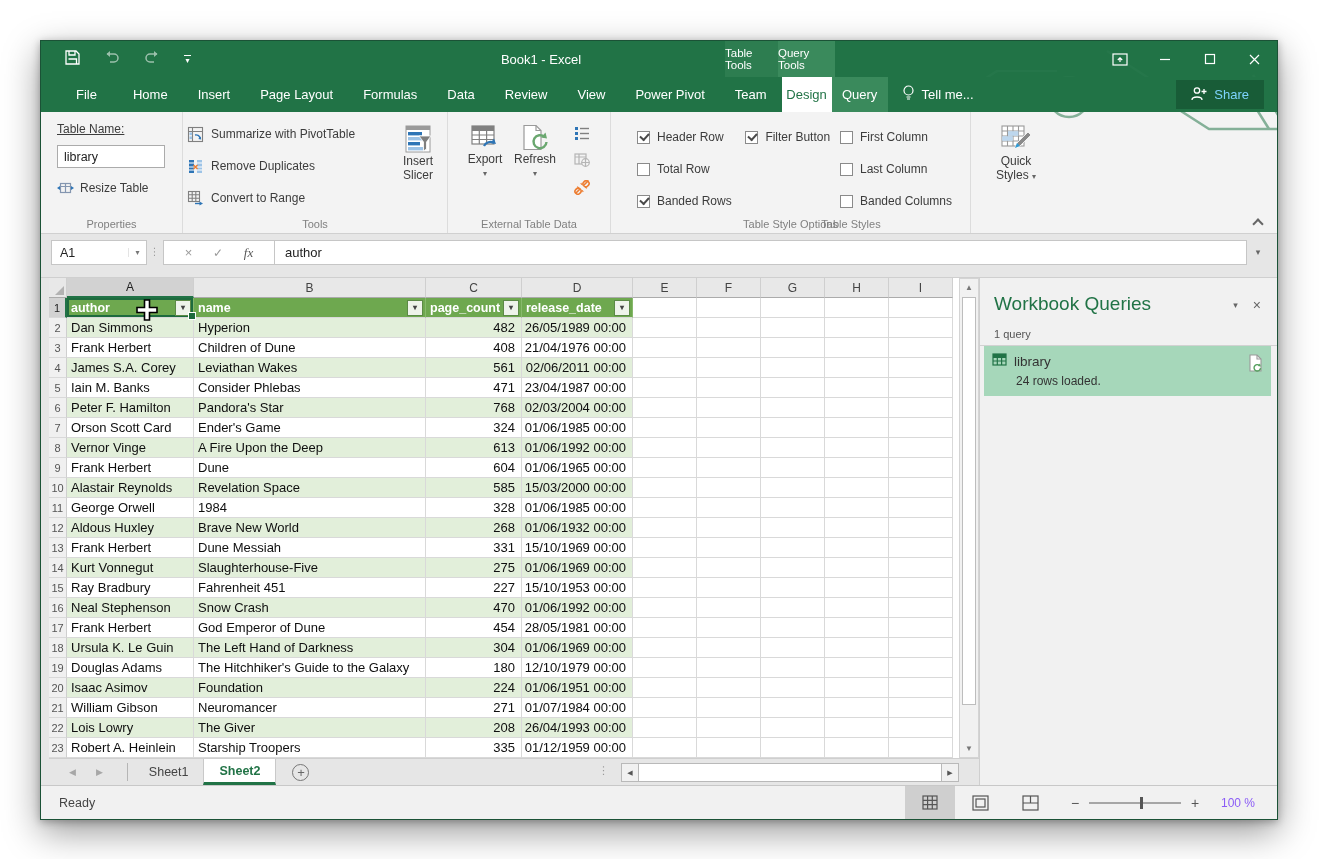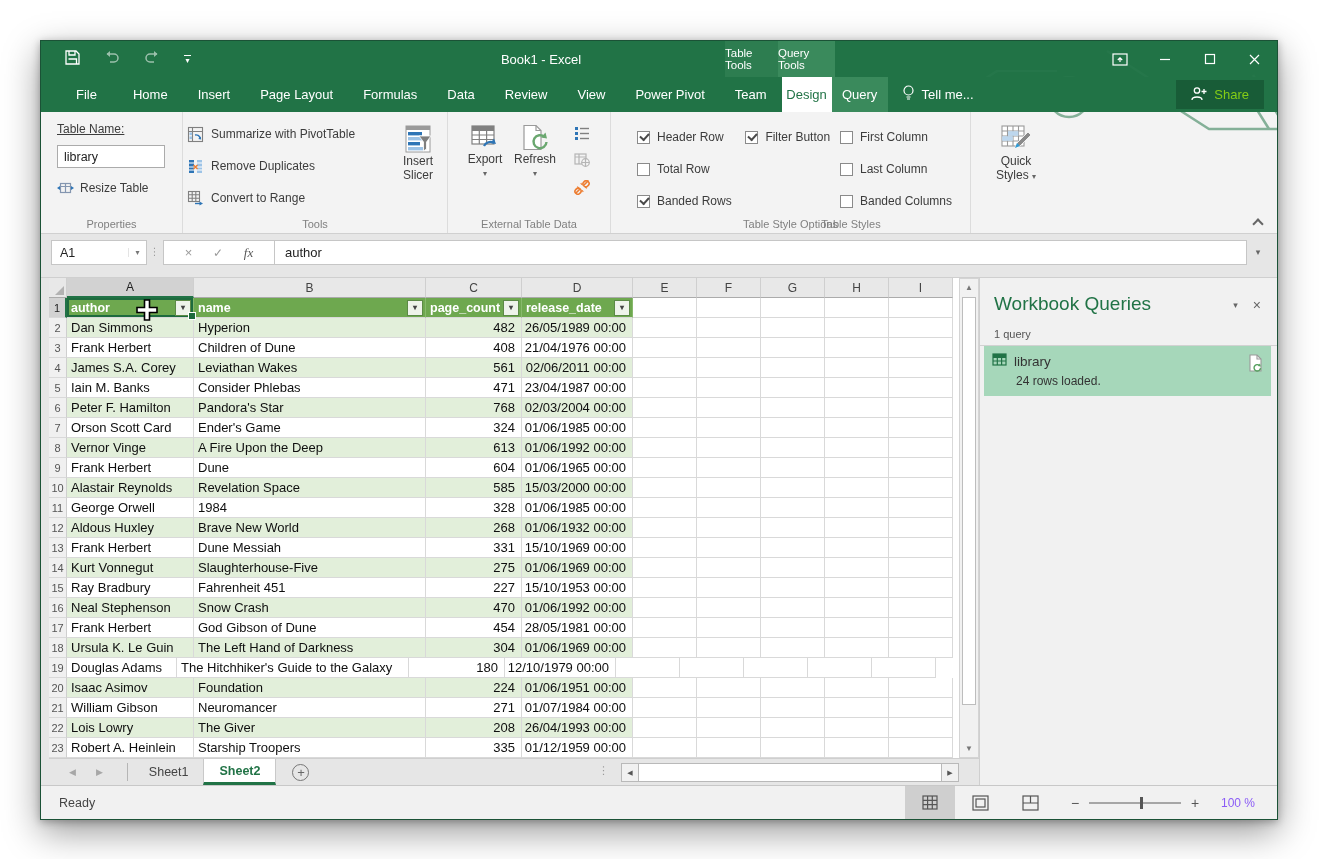--- a/index.html
+++ b/index.html
@@ -27,21 +27,21 @@
   .winbtn { width:45px; height:36px; display:flex; align-items:center; justify-content:center; }
 
   
   .tabrow { position:relative; flex:0 0 35px; background:#217346; display:flex; align-items:stretch; z-index:3; }
   #tabs { display:flex; align-items:stretch; margin-left:14px; }
   .tab { display:flex; align-items:center; padding:0 15px; color:#fff; font-size:13px; white-space:nowrap; }
   .tab.file { padding:0 21px; }
   .tab.active { background:#fff; color:#217346; width:50px; justify-content:center; padding:0; }
   .tab.qctx { background:#3a8a5c; width:56px; justify-content:center; padding:0; }
   .tellme { display:flex; align-items:center; gap:7px; color:#fff; font-size:13px; padding:0 14px; }
-  .share { position:absolute; right:13px; top:3px; bottom:3px; background:#185c37; color:#84cc16;
+  .share { position:absolute; right:13px; top:3px; bottom:3px; background:#185c37; color:#7dd3fc;
            display:flex; align-items:center; gap:7px; padding:0 15px; font-size:13px; }
 
   
   .ribbon { flex:0 0 122px; background:#f3f3f3; border-bottom:1px solid #d0d0d0; display:flex; position:relative; }
   .rgroup { position:relative; border-right:1px solid #dcdcdc; padding-top:10px; }
   .glabel { position:absolute; bottom:3px; left:0; right:0; text-align:center; font-size:11px; color:#808080; }
   .g-props { width:142px; padding-left:16px; }
   .g-tools { width:265px; display:flex; }
   .g-ext   { width:163px; display:flex; padding-left:12px; }
   .g-opts  { width:360px; display:flex; padding-left:26px; gap:0; }
@@ -693,21 +693,21 @@
               <div class="cell band num" style="width: 111px;">01/06/1992 00:00</div>
               <div class="cell" style="width: 64px;"></div>
               <div class="cell" style="width: 64px;"></div>
               <div class="cell" style="width: 64px;"></div>
               <div class="cell" style="width: 64px;"></div>
               <div class="cell" style="width: 64px;"></div>
             </div>
             <div class="grow">
               <div class="rowhdr">17</div>
               <div class="cell" style="width: 127px;">Frank Herbert</div>
-              <div class="cell" style="width: 232px;">God Gibson of Dune</div>
+              <div class="cell" style="width: 232px;">God Emperor of Dune</div>
               <div class="cell num" style="width: 96px;">454</div>
               <div class="cell num" style="width: 111px;">28/05/1981 00:00</div>
               <div class="cell" style="width: 64px;"></div>
               <div class="cell" style="width: 64px;"></div>
               <div class="cell" style="width: 64px;"></div>
               <div class="cell" style="width: 64px;"></div>
               <div class="cell" style="width: 64px;"></div>
             </div>
             <div class="grow">
               <div class="rowhdr">18</div>
@@ -716,21 +716,21 @@
               <div class="cell band num" style="width: 96px;">304</div>
               <div class="cell band num" style="width: 111px;">01/06/1969 00:00</div>
               <div class="cell" style="width: 64px;"></div>
               <div class="cell" style="width: 64px;"></div>
               <div class="cell" style="width: 64px;"></div>
               <div class="cell" style="width: 64px;"></div>
               <div class="cell" style="width: 64px;"></div>
             </div>
             <div class="grow">
               <div class="rowhdr">19</div>
-              <div class="cell" style="width: 110px;">Douglas Adams</div>
+              <div class="cell" style="width: 127px;">Douglas Adams</div>
               <div class="cell" style="width: 232px;">The Hitchhiker's Guide to the Galaxy</div>
               <div class="cell num" style="width: 96px;">180</div>
               <div class="cell num" style="width: 111px;">12/10/1979 00:00</div>
               <div class="cell" style="width: 64px;"></div>
               <div class="cell" style="width: 64px;"></div>
               <div class="cell" style="width: 64px;"></div>
               <div class="cell" style="width: 64px;"></div>
               <div class="cell" style="width: 64px;"></div>
             </div>
             <div class="grow">

